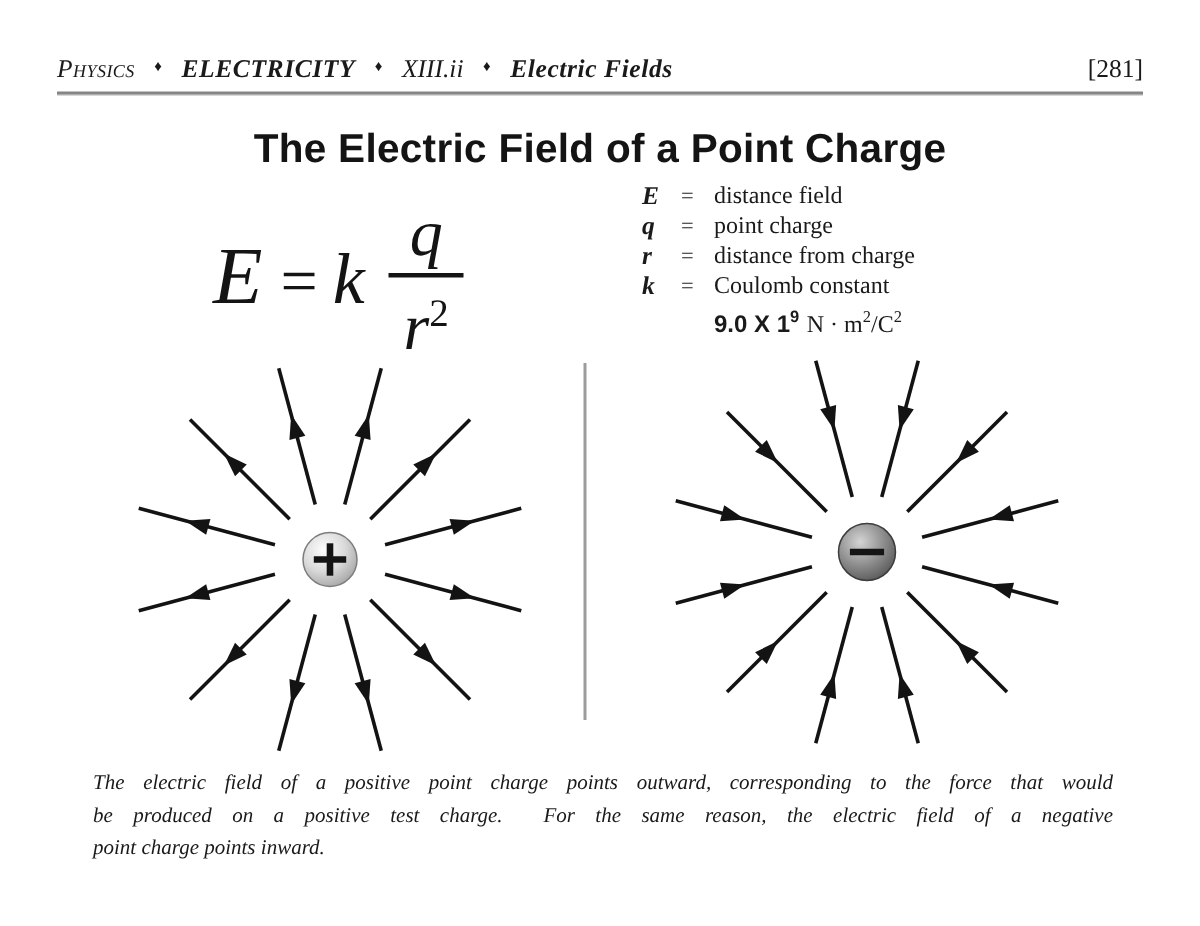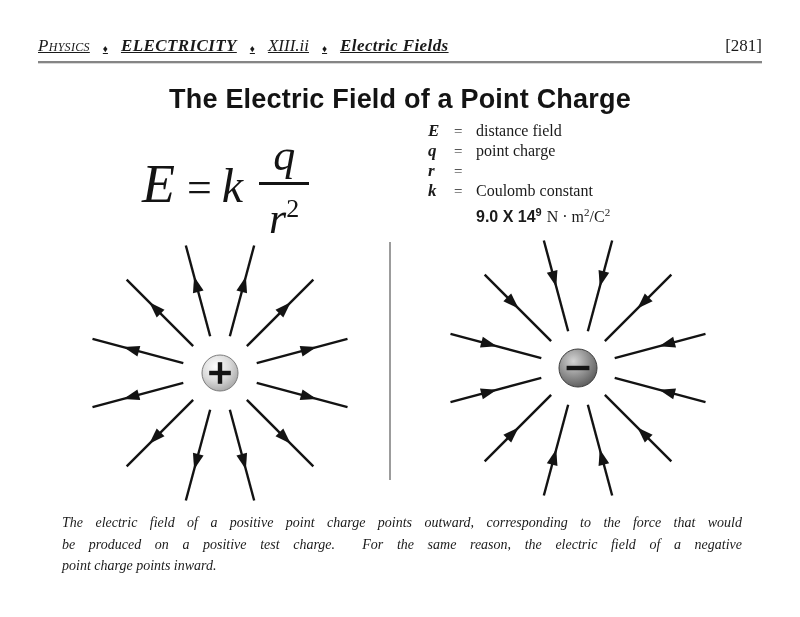--- a/index.html
+++ b/index.html
@@ -10,21 +10,21 @@
     overflow:hidden;
     font-family:"Liberation Serif", serif;
     color:#1a1a1a;
   }
   
   .header{
     position:absolute;left:38px;right:38px;top:36px;
     display:flex;justify-content:space-between;align-items:baseline;
     font-size:17px;
   }
-  .crumbs{display:flex;align-items:flex-end;text-decoration:underline;}
+  .crumbs{display:flex;align-items:center;}
   .crumb{font-style:italic;}
   .crumb-physics{font-variant:small-caps;letter-spacing:.3px;}
   .crumb-bold{font-weight:700;letter-spacing:.4px;}
   .diamond{font-size:10px;margin:0 13px;position:relative;top:-2px;color:#1a1a1a;}
   .page-number{font-size:17px;}
   .header-rule{
     position:absolute;left:38px;right:38px;top:61px;height:2px;
     background:#858585;border-bottom:1px solid #d8d8d8;
   }
   
@@ -117,28 +117,29 @@
       <span class="leg-txt">distance field</span>
     </div>
     <div class="legend-row">
       <span class="leg-sym">q</span>
       <span class="leg-eq">=</span>
       <span class="leg-txt">point charge</span>
     </div>
     <div class="legend-row">
       <span class="leg-sym">r</span>
       <span class="leg-eq">=</span>
+      <span class="leg-txt">distance from charge</span>
     </div>
     <div class="legend-row">
       <span class="leg-sym">k</span>
       <span class="leg-eq">=</span>
       <span class="leg-txt">Coulomb constant</span>
     </div>
     <div class="legend-constant">
-      <span class="const-num"><span>9.0 X 14</span><sup>9</sup></span><span class="const-units"><span>N · m</span><sup>2</sup><span>/C</span><sup>2</sup></span>
+      <span class="const-num"><span>9.0 X 1</span><sup>9</sup></span><span class="const-units"><span>N · m</span><sup>2</sup><span>/C</span><sup>2</sup></span>
     </div>
   </div>
 
   <svg class="diagram diagram-positive" viewBox="-140 -140 280 280">
       <defs>
         <radialGradient id="positive-grad" cx="38%" cy="32%" r="80%">
           <stop offset="0%" stop-color="#fdfdfd"></stop>
           <stop offset="50%" stop-color="#dadada"></stop>
           <stop offset="100%" stop-color="#9a9a9a"></stop>
         </radialGradient>

